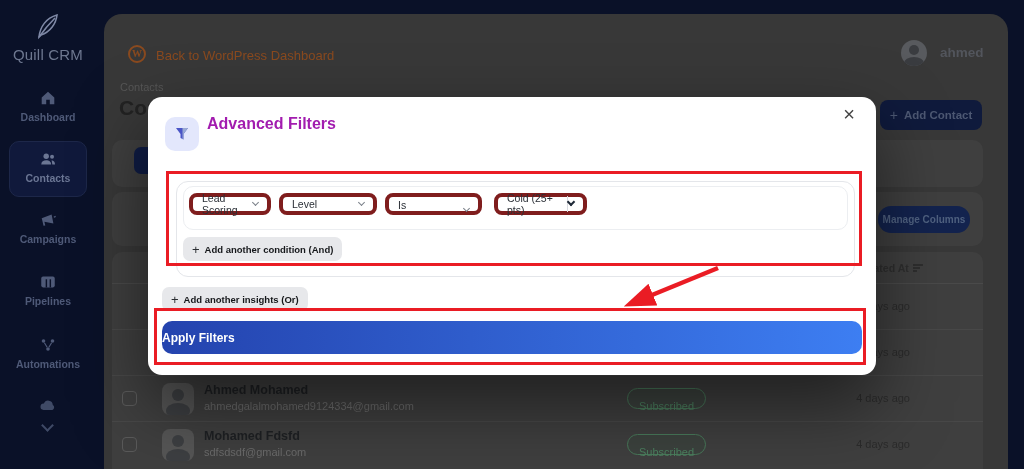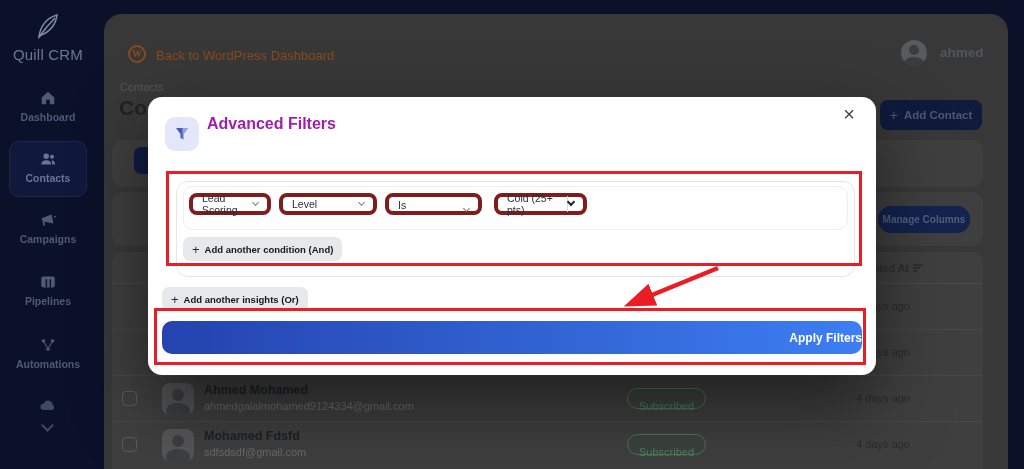--- a/index.html
+++ b/index.html
@@ -75,21 +75,21 @@
   .dd2 { left:95px; width:98px; justify-content:space-between; }
   .dd3 { left:201px; width:97px; justify-content:space-between;align-items:flex-end; }
   .dd4 { left:310px; width:93px; justify-content:space-between; }
   .chev { width:5px; height:5px; border-right:1.5px solid #7a8089; border-bottom:1.5px solid #7a8089; transform:rotate(45deg); margin-top:-3px; flex:none; }
   .dd4 .divider { width:1px; height:16px; background:#d8dadf; margin-left:4px; flex:none; }
   .chev-bold { width:6px; height:6px; border-right:2.2px solid #1f2937; border-bottom:2.2px solid #1f2937; transform:rotate(45deg); margin-top:-4px; flex:none; }
   .btn-gray { position:absolute; height:24px; background:#e7e8eb; border-radius:7px; display:flex; align-items:center; padding:0 9px; gap:5px; font-size:9.5px; font-weight:bold; color:#15171a; }
   .btn-and { left:6px; top:55px; }
   .btn-or { left:14px; top:190px; }
   .btn-gray .plus { font-size:13px; font-weight:normal; color:#2a2d31; }
-  .btn-apply { position:absolute; left:14px; top:224px; width:700px; height:33px; border-radius:10px; background:linear-gradient(90deg,#2443ae,#3d7ef2); color:#ffffff; font-size:12px; font-weight:bold; display:flex; align-items:center; justify-content:flex-end; }
+  .btn-apply { position:absolute; left:14px; top:224px; width:700px; height:33px; border-radius:10px; background:linear-gradient(90deg,#2443ae,#3d7ef2); color:#ffffff; font-size:12px; font-weight:bold; display:flex; align-items:center; justify-content:flex-start; }
 
   
   .anno { position:absolute; border:3px solid #ea1c24; z-index:40; }
   .anno-rect1 { left:166px; top:171px; width:696px; height:95px; }
   .anno-rect2 { left:154px; top:308px; width:712px; height:57px; }
   .anno-arrow { position:absolute; left:600px; top:258px; z-index:41; }
 </style>
 </head>
 <body>
 

